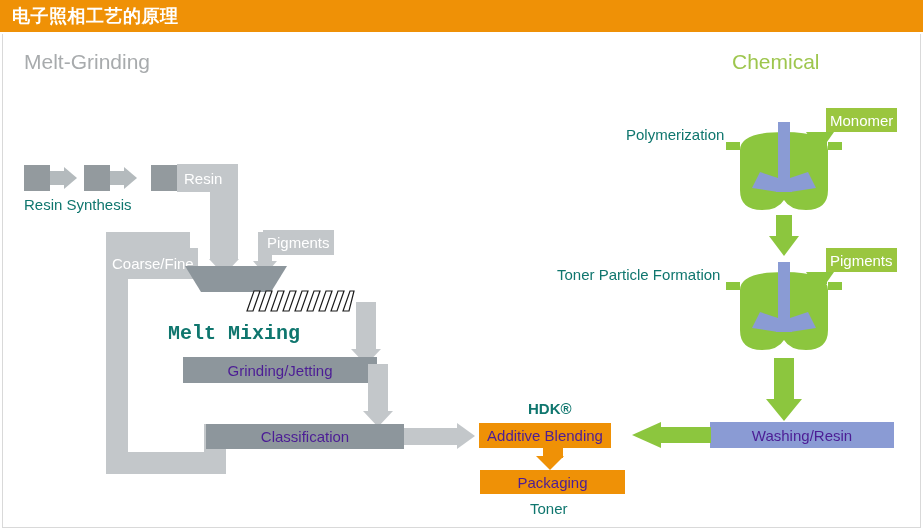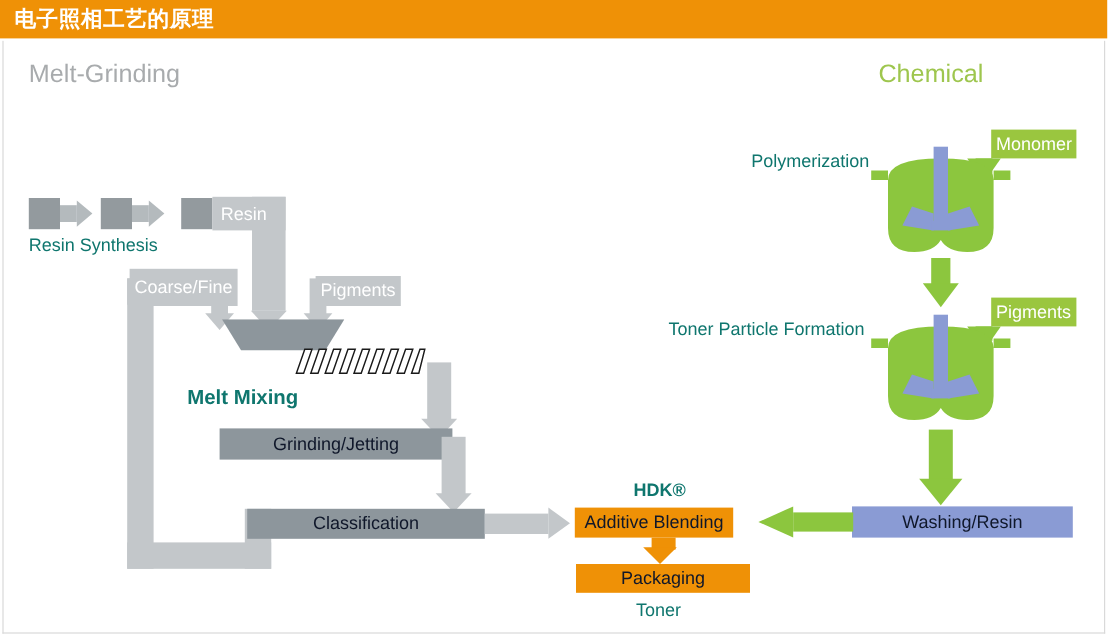--- a/index.html
+++ b/index.html
@@ -66,21 +66,21 @@
   }
   
   .shape {
     position: absolute;
   }
   .bar {
     position: absolute;
     display: flex;
     align-items: center;
     justify-content: center;
-    color: #0f172a;
+    color: #4c1d95;
     font-size: 15px;
     white-space: nowrap;
     box-sizing: border-box;
   }
   .bar.gray-dark { background: #8d969c; }
   .bar.orange    { background: #ef9106; }
   .bar.blue      { background: #8a9bd4; }
 
   .plain-label {
     position: absolute;
@@ -161,21 +161,21 @@
   <div class="tag-label gray" style="left:180px; top:165px; height:26px;">Resin</div>
 
   <div class="shape gray-light" style="left:106px; top:232px; width:22px; height:242px;"></div>
 
   <div class="shape gray-light" style="left:106px; top:452px; width:120px; height:22px;"></div>
   <div class="shape gray-light" style="left:204px; top:424px; width:22px; height:50px;"></div>
 
   <div class="shape gray-light" style="left:106px; top:232px; width:84px; height:22px;"></div>
   <div class="shape gray-light" style="left:176px; top:232px; width:14px; height:30px;"></div>
   <div class="shape tri-down" style="left:171px; top:261px; border-left-width:12px; border-right-width:12px; border-top-width:14px; border-top-color:#c3c7ca;"></div>
-  <div class="tag-label gray" style="left:108px; top:224px; height:31px;">Coarse/Fine</div>
+  <div class="tag-label gray" style="left:108px; top:248px; height:31px;">Coarse/Fine</div>
 
   <div class="shape gray-light" style="left:258px; top:232px; width:14px; height:30px;"></div>
   <div class="shape tri-down" style="left:253px; top:261px; border-left-width:12px; border-right-width:12px; border-top-width:14px; border-top-color:#c3c7ca;"></div>
   <div class="tag-label gray" style="left:263px; top:230px; height:25px;">Pigments</div>
 
   <svg class="shape" style="left:185px; top:266px;" width="102" height="26">
     <polygon points="0,0 102,0 86,26 16,26" fill="#8d969c"></polygon>
   </svg>
 
   <div class="shape gray-dark" style="left:152px; top:291px; width:202px; height:23px;"></div>
@@ -185,21 +185,21 @@
       <polygon points="14,22 21,2 27,2 20,22"></polygon>
       <polygon points="26,22 33,2 39,2 32,22"></polygon>
       <polygon points="38,22 45,2 51,2 44,22"></polygon>
       <polygon points="50,22 57,2 63,2 56,22"></polygon>
       <polygon points="62,22 69,2 75,2 68,22"></polygon>
       <polygon points="74,22 81,2 87,2 80,22"></polygon>
       <polygon points="86,22 93,2 99,2 92,22"></polygon>
       <polygon points="98,22 105,2 109,2 104,22"></polygon>
     </g>
   </svg>
-  <div class="plain-label" style="left:156px; top:322px; font-size:17px; font-weight:bold;">Melt Mixing</div>
+  <div class="plain-label" style="left:168px; top:322px; font-size:20px; font-weight:bold;font-family:Liberation Mono, monospace;">Melt Mixing</div>
 
   <div class="shape gray-light" style="left:356px; top:302px; width:20px; height:48px;"></div>
   <div class="shape tri-down" style="left:351px; top:349px; border-left-width:15px; border-right-width:15px; border-top-width:16px; border-top-color:#c3c7ca;"></div>
 
   <div class="bar gray-dark" style="left:183px; top:357px; width:194px; height:26px;">
     <span>Grinding/Jetting</span>
   </div>
 
   <div class="shape gray-light" style="left:368px; top:364px; width:20px; height:48px;"></div>
   <div class="shape tri-down" style="left:363px; top:411px; border-left-width:15px; border-right-width:15px; border-top-width:16px; border-top-color:#c3c7ca;"></div>

